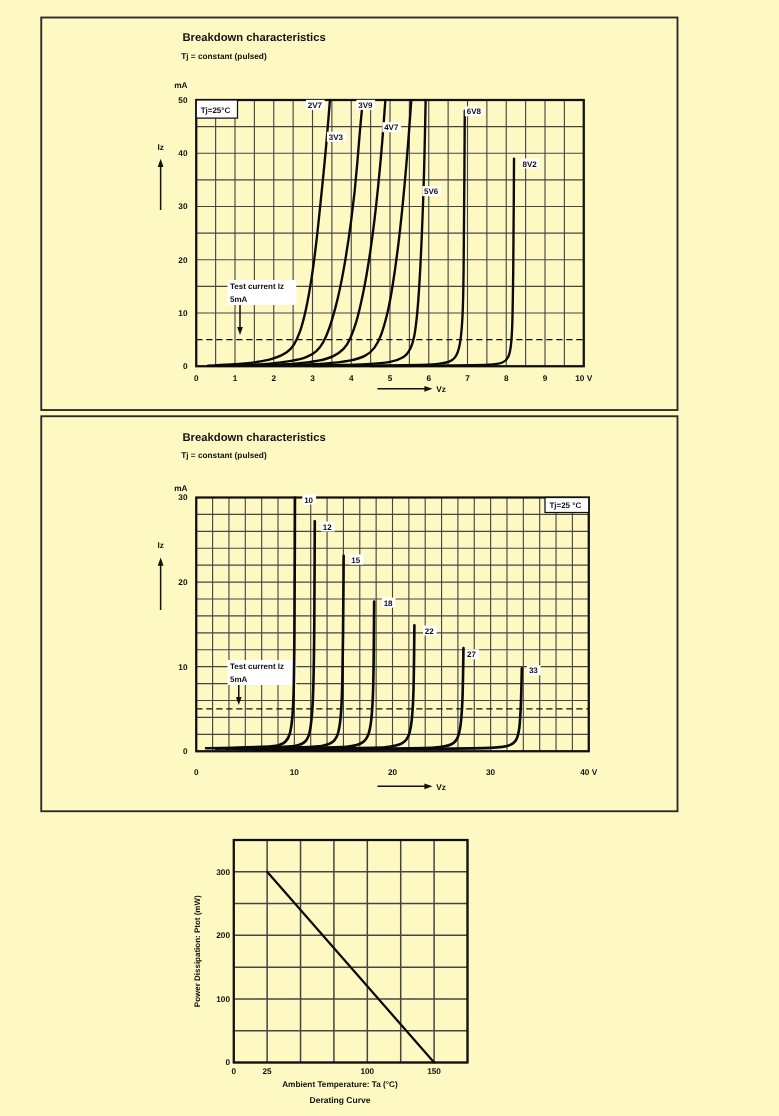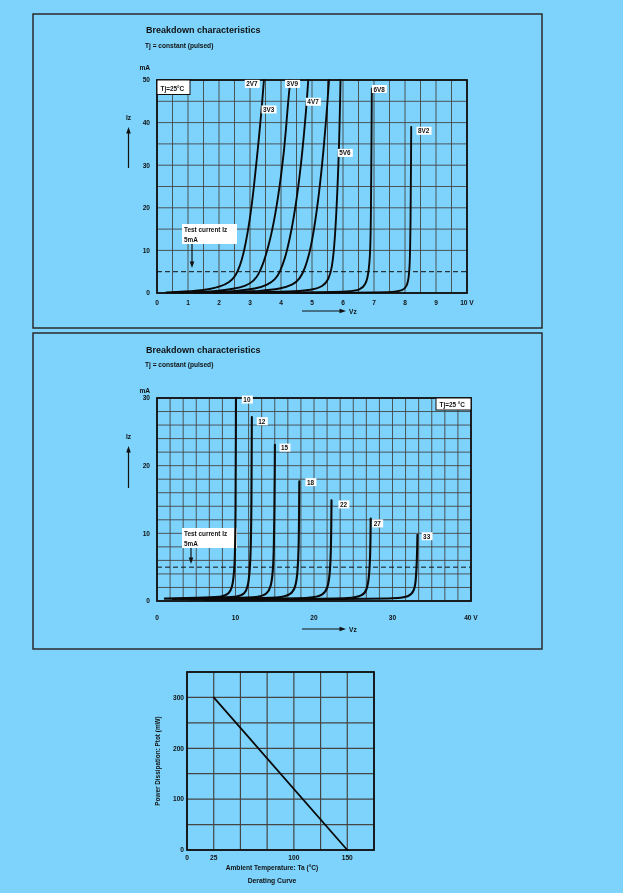--- a/index.html
+++ b/index.html
@@ -1,16 +1,16 @@
 <!DOCTYPE html>
 <html><head>
 <meta charset="utf-8">
 <style>
   html,body{margin:0;padding:0;background:#ffffff;}
-  .page{position:relative;width:623px;height:893px;background:#7dd3fc;overflow:hidden;
+  .page{position:relative;width:623px;height:893px;background:#fef9c3;overflow:hidden;
         font-family:"Liberation Sans",sans-serif;}
   svg{position:absolute;left:0;top:0;}
   svg text{font-family:"Liberation Sans",sans-serif;font-weight:bold;fill:#111111;}
 </style>
 </head>
 <body>
 
 <div class="page">
   <svg id="charts-canvas" width="623" height="893" viewBox="0 0 623 893">
       <g>

